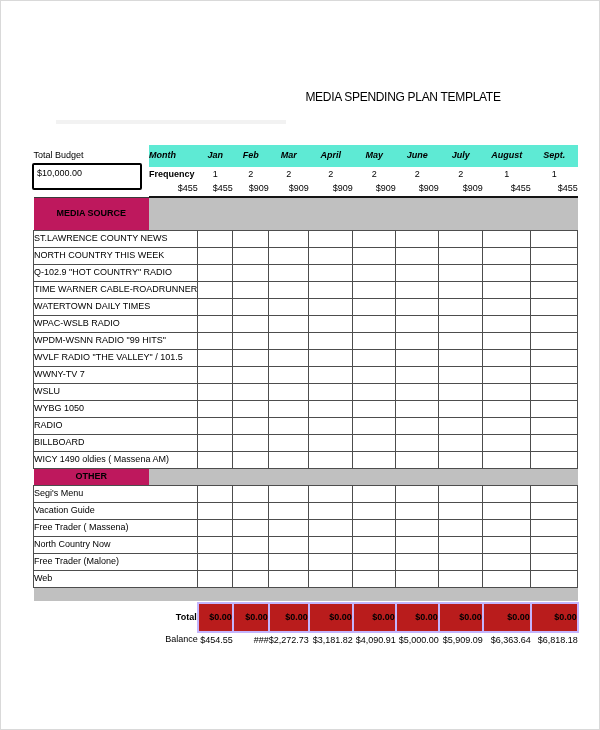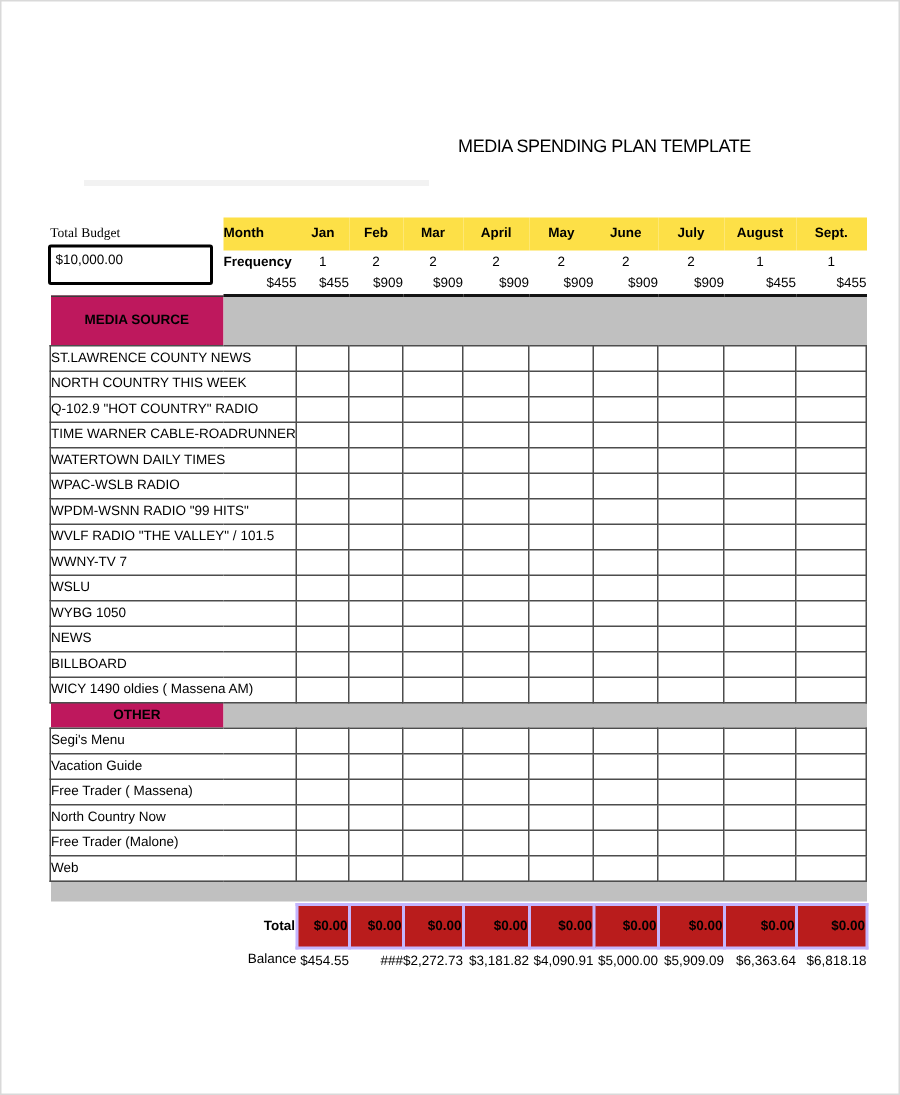--- a/index.html
+++ b/index.html
@@ -23,22 +23,22 @@
     box-sizing:border-box;border:2px solid #000;border-radius:2px;
     background:#fff;font-size:9px;padding:3px 0 0 3px;z-index:2;
   }
   table.sheet{
     position:absolute;left:32px;top:144px;
     border-collapse:collapse;table-layout:fixed;
     font-size:9px;line-height:1.1;color:#000;
   }
   table.sheet td{padding:0;vertical-align:middle;white-space:nowrap;overflow:visible;}
   tr.r-month{height:22px;}
-  td.tb-label{padding-left:3px;background:#fff;font-family:Liberation Serif, serif;}
-  td.mh{background:#fde047;font-weight:bold;text-align:center;}
+  td.tb-label{padding-left:3px;background:#fff;}
+  td.mh{background:#5eead4;font-weight:bold;text-align:center;font-style:italic;}
   td.month-lbl{text-align:left;padding-left:3px;}
   tr.r-small{height:15px;}
   td.freq-lbl{font-weight:bold;padding-left:3px;}
   td.num{text-align:right;padding-right:4px;}
   td.cnum{text-align:center;}
   tr.r-sec1{height:33px;}
   td.sec{
     background:#be185d;font-weight:bold;text-align:center;
     vertical-align:bottom;padding-bottom:4px;border-top:1.5px solid #3a3a3a;
   }
@@ -256,21 +256,21 @@
         <td class="grid"></td>
         <td class="grid"></td>
         <td class="grid"></td>
         <td class="grid"></td>
         <td class="grid"></td>
         <td class="grid"></td>
         <td class="grid"></td>
         <td class="grid"></td>
       </tr>
       <tr class="r-data">
-        <td colspan="2" class="dlabel">NEWS</td>
+        <td colspan="2" class="dlabel">RADIO</td>
         <td class="grid"></td>
         <td class="grid"></td>
         <td class="grid"></td>
         <td class="grid"></td>
         <td class="grid"></td>
         <td class="grid"></td>
         <td class="grid"></td>
         <td class="grid"></td>
         <td class="grid"></td>
       </tr>

